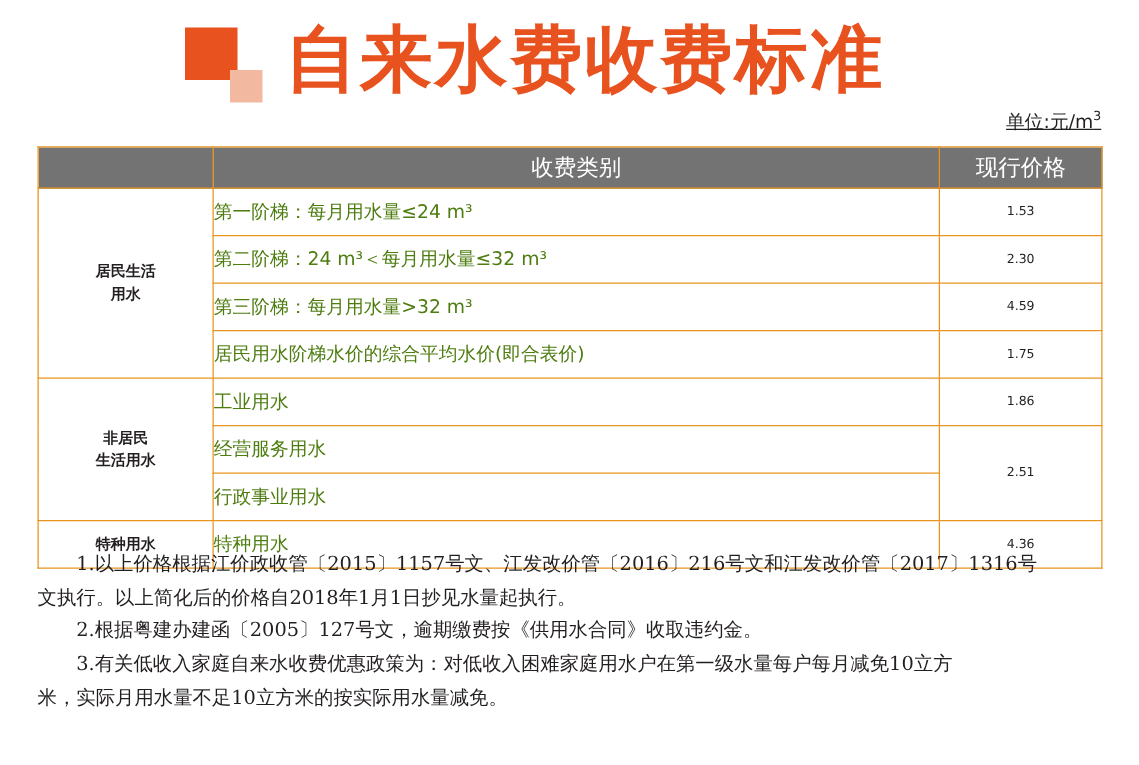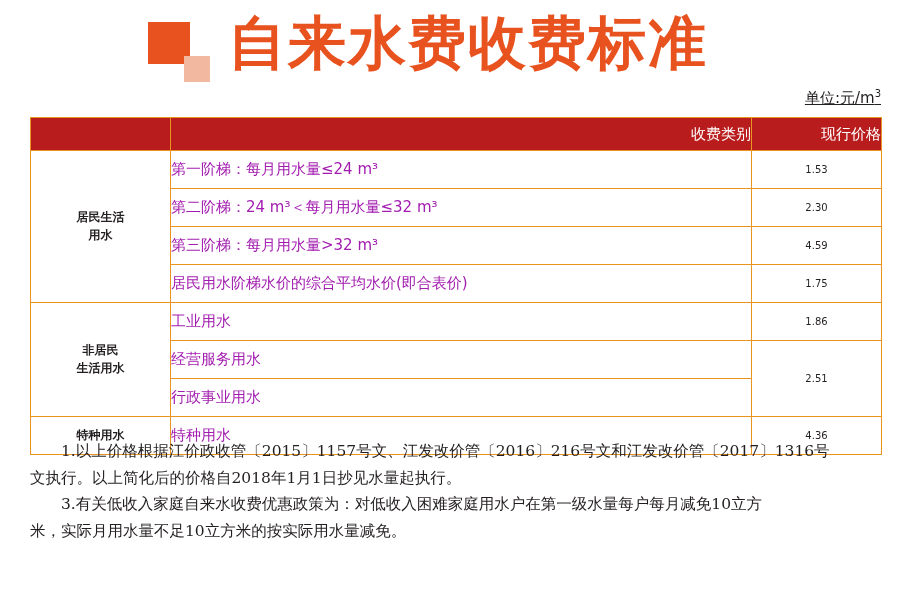--- a/index.html
+++ b/index.html
@@ -49,21 +49,21 @@
     left: 36px;
     top: 34px;
     width: 26px;
     height: 26px;
     background: #f3b9a0;
   }
   .title-text {
     position: absolute;
     left: 228px;
     top: 10px;
-    font-family: Liberation Mono, monospace;
+    font-family: Liberation Serif, serif;
     font-weight: bold;
     font-size: 58px;
     letter-spacing: 2px;
     color: #e8521f;
     line-height: 1.3;
     white-space: nowrap;
   }
 
   
   .unit-note {
@@ -89,46 +89,46 @@
     border-collapse: collapse;
     width: 851px;
     table-layout: fixed;
     font-family: "DejaVu Sans", sans-serif;
   }
   table.rates th, table.rates td {
     border: 1px solid #e8941f;
     padding: 0;
   }
   thead th {
-    background: #b91c1c;
+    background: #737373;
     color: #ffffff;
-    font-size: 15px;
+    font-size: 18px;
     font-weight: normal;
     height: 32px;
-    text-align: right;
+    text-align: center;
     border-color: #ef8e1b;
   }
   .col-cat { width: 140px; }
   .col-desc { width: 581px; }
   .col-price { width: 130px; }
 
   td.cat {
     text-align: center;
     font-size: 12px;
     font-weight: bold;
     color: #231f20;
     line-height: 1.45;
     vertical-align: middle;
   }
   td.desc {
     font-size: 15px;
     padding-left: 52px;
     height: 37px;
     vertical-align: middle;
-    color: #a21caf;
+    color: #4d7c0f;
     white-space: nowrap;
   }
   td.price {
     text-align: center;
     font-size: 10px;
     vertical-align: middle;
     color: #231f20;
   }
   sup { font-size: 9px; vertical-align: super; }
 
@@ -227,17 +227,18 @@
           <td class="desc">特种用水</td>
           <td class="price">4.36</td>
         </tr>
       </tbody>
     </table>
   </div>
 
   <div class="notes">
     <p>1.以上价格根据江价政收管〔2015〕1157号文、江发改价管〔2016〕216号文和江发改价管〔2017〕1316号</p>
     <p class="cont">文执行。以上简化后的价格自2018年1月1日抄见水量起执行。</p>
+    <p>2.根据粤建办建函〔2005〕127号文，逾期缴费按《供用水合同》收取违约金。</p>
     <p>3.有关低收入家庭自来水收费优惠政策为：对低收入困难家庭用水户在第一级水量每户每月减免10立方</p>
     <p class="cont">米，实际月用水量不足10立方米的按实际用水量减免。</p>
   </div>
 
 </div>
 
 </body></html>

